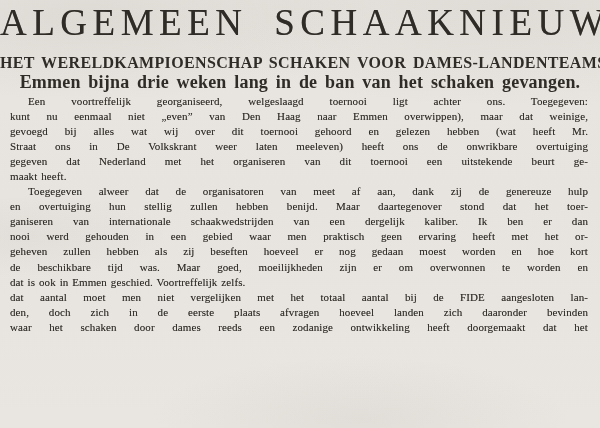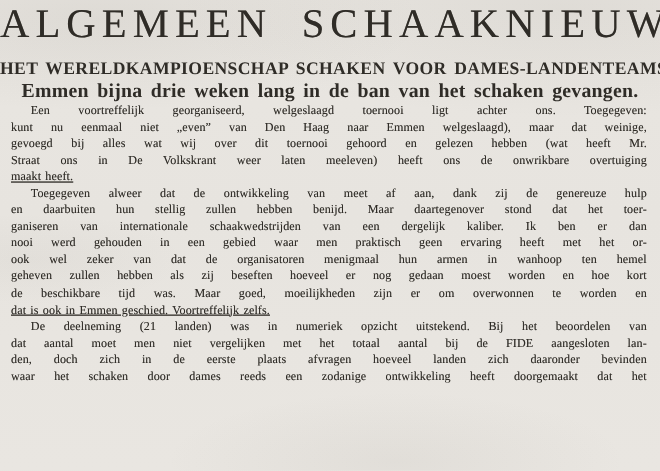--- a/index.html
+++ b/index.html
@@ -44,50 +44,49 @@
   .line {
     font-size: 11px; line-height: 15.05px;
     letter-spacing: 0.1px; word-spacing: 1px;
     text-align: justify;
     text-align-last: justify;
     -moz-text-align-last: justify;
     white-space: normal;
     text-shadow: 0 0 0.4px rgba(47,44,39,0.45);
   }
   .line.first { text-indent: 18px; }
-  .line.last-left { text-align-last: left; text-decoration: underline; -moz-text-align-last: left; }
+  .line.last-left { text-align-last: left; -moz-text-align-last: left; }
 </style>
 </head>
 <body style="background: rgb(232, 229, 224);">
 
 <div class="page" style="--ink: #2f2c27;">
   <div class="pub-title">ALGEMEEN SCHAAKNIEUWS</div>
 
   <div class="headline">HET WERELDKAMPIOENSCHAP SCHAKEN VOOR DAMES-LANDENTEAMS</div>
 
   <div class="subhead">Emmen bijna drie weken lang in de ban van het schaken gevangen.</div>
 
   <div class="article-body">
       <div class="paragraph">
         <div class="line first">Een voortreffelijk georganiseerd, welgeslaagd toernooi ligt achter ons. Toegegeven:</div>
-        <div class="line">kunt nu eenmaal niet „even” van Den Haag naar Emmen welgeslaagd), maar dat weinige,</div>
+        <div class="line">kunt nu eenmaal niet „even” van Den Haag naar Emmen overwippen), maar dat weinige,</div>
         <div class="line">gevoegd bij alles wat wij over dit toernooi gehoord en gelezen hebben (wat heeft Mr.</div>
         <div class="line">Straat ons in De Volkskrant weer laten meeleven) heeft ons de onwrikbare overtuiging</div>
+        <div class="line">gegeven dat Nederland met het organiseren van dit toernooi een uitstekende beurt ge-</div>
         <div class="line last-left">maakt heeft.</div>
       </div>
       <div class="paragraph">
-        <div class="line first">Toegegeven alweer dat de ontwikkeling van meet af aan, dank zij de genereuze hulp</div>
-        <div class="line">en daarbuiten hun stellig zullen hebben benijd. Maar daartegenover stond dat het toer-</div>
+        <div class="line first">Toegegeven alweer dat de organisatoren van meet af aan, dank zij de genereuze hulp</div>
+        <div class="line">en overtuiging hun stellig zullen hebben benijd. Maar daartegenover stond dat het toer-</div>
         <div class="line">ganiseren van internationale schaakwedstrijden van een dergelijk kaliber. Ik ben er dan</div>
         <div class="line">nooi werd gehouden in een gebied waar men praktisch geen ervaring heeft met het or-</div>
-        <div class="line">ook wel zeker van dat de organisatoren menigmaal hun armen in wanhoop ten hemel</div>
         <div class="line">geheven zullen hebben als zij beseften hoeveel er nog gedaan moest worden en hoe kort</div>
         <div class="line">de beschikbare tijd was. Maar goed, moeilijkheden zijn er om overwonnen te worden en</div>
         <div class="line last-left">dat is ook in Emmen geschied. Voortreffelijk zelfs.</div>
       </div>
       <div class="paragraph">
-        <div class="line first">De deelneming (21 landen) was in numeriek opzicht uitstekend. Bij het beoordelen van</div>
         <div class="line">dat aantal moet men niet vergelijken met het totaal aantal bij de FIDE aangesloten lan-</div>
         <div class="line">den, doch zich in de eerste plaats afvragen hoeveel landen zich daaronder bevinden</div>
         <div class="line">waar het schaken door dames reeds een zodanige ontwikkeling heeft doorgemaakt dat het</div>
       </div>
     </div>
 </div>
 
 </body></html>

